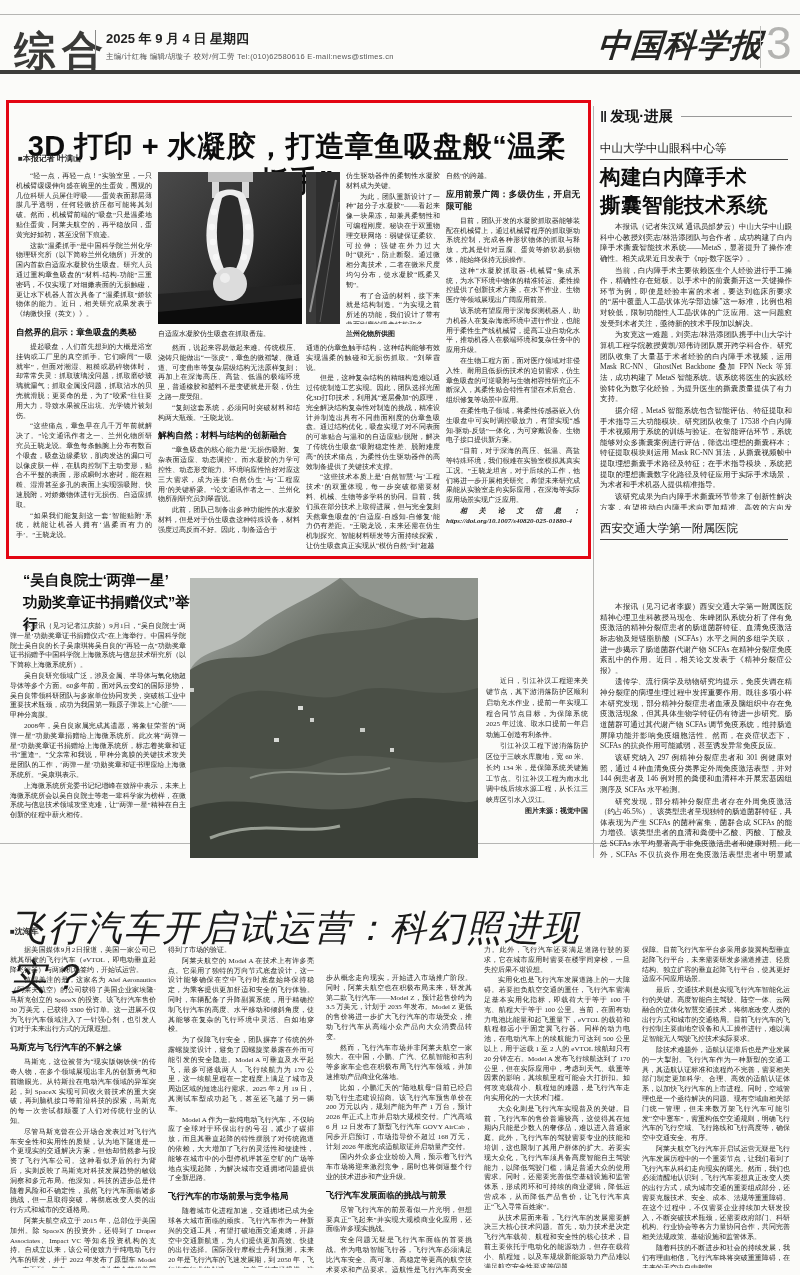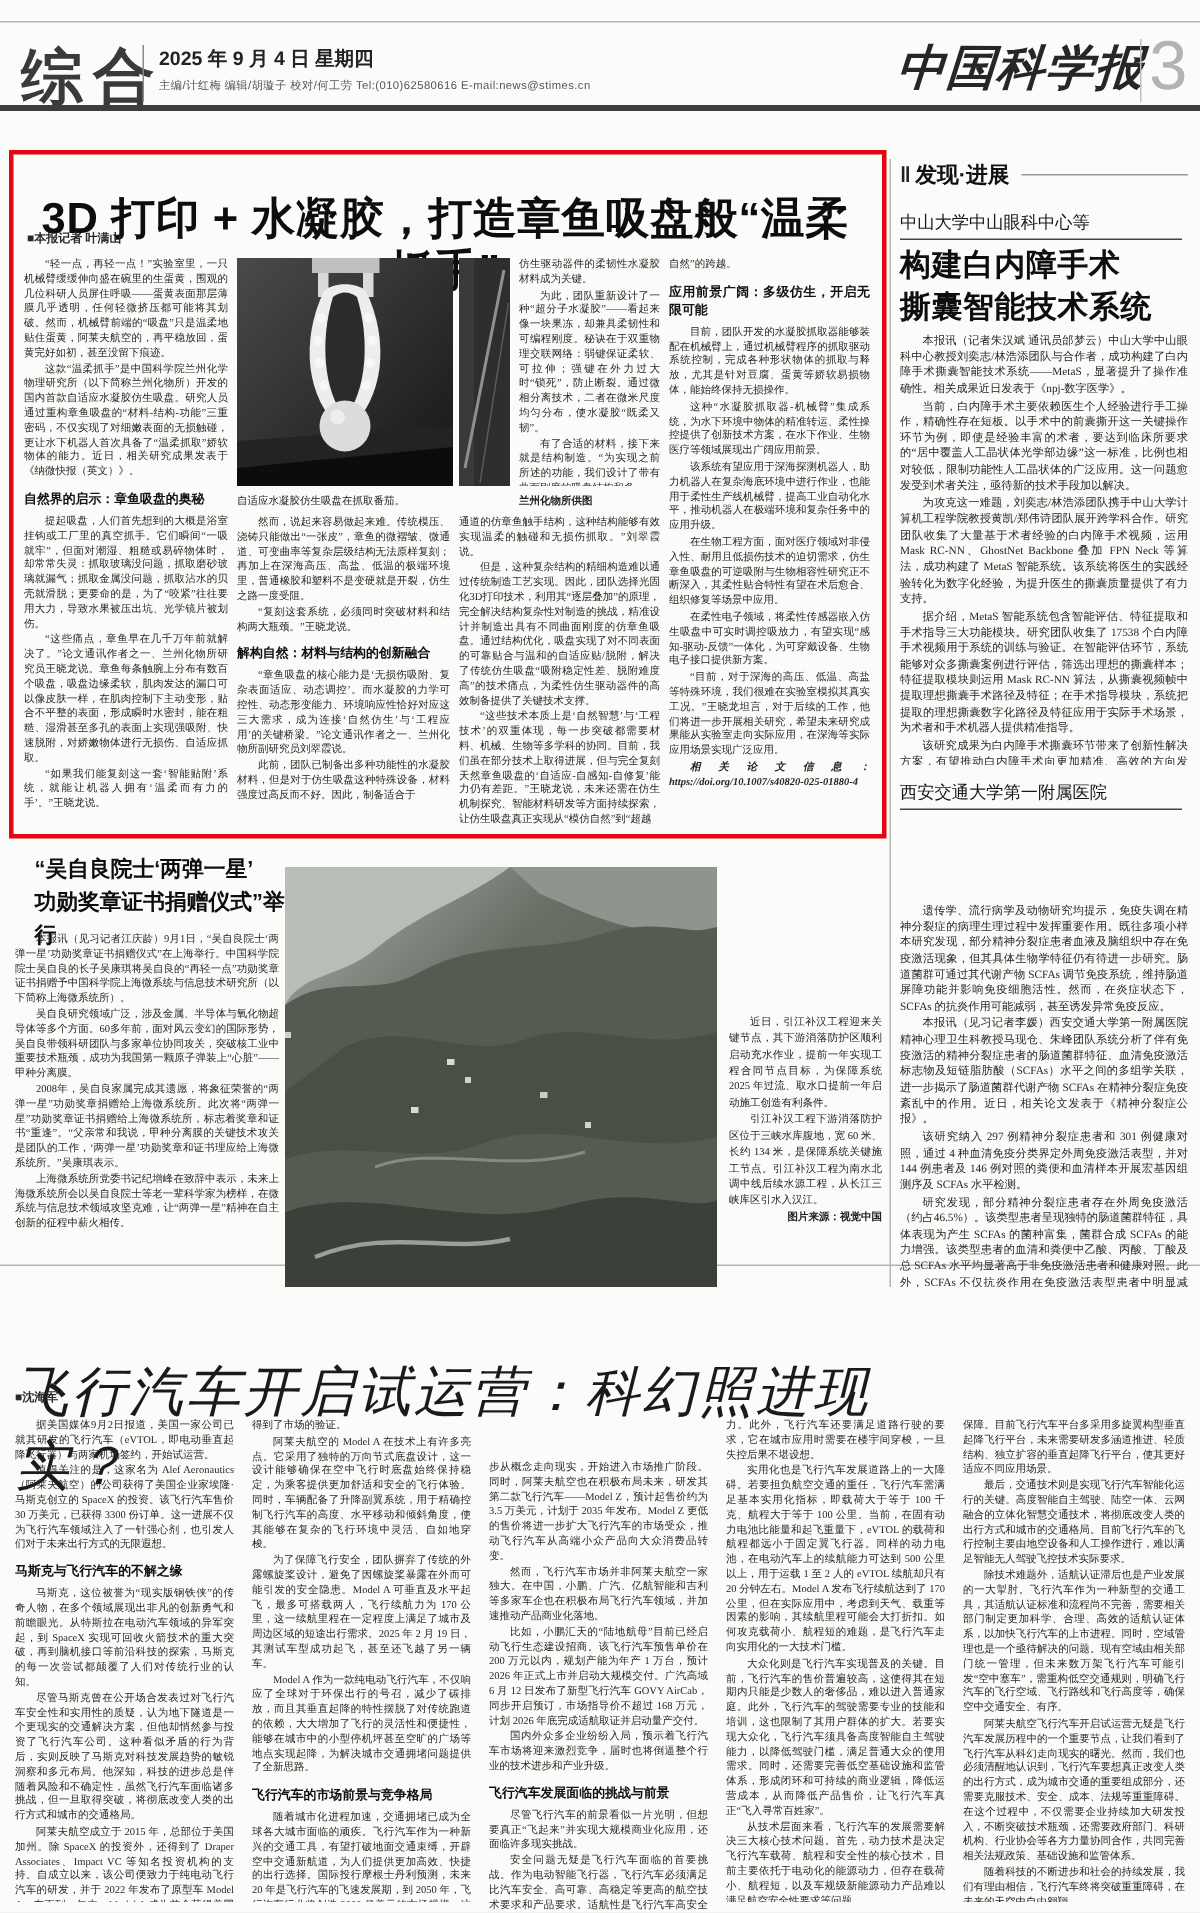--- a/index.html
+++ b/index.html
@@ -170,22 +170,22 @@
     <p>本报讯（记者朱汉斌 通讯员邰梦云）中山大学中山眼科中心教授刘奕志/林浩添团队与合作者，成功构建了白内障手术撕囊智能技术系统——MetaS，显著提升了操作准确性。相关成果近日发表于《npj-数字医学》。</p>
     <p>当前，白内障手术主要依赖医生个人经验进行手工操作，精确性存在短板。以手术中的前囊撕开这一关键操作环节为例，即使是经验丰富的术者，要达到临床所要求的“居中覆盖人工晶状体光学部边缘”这一标准，比例也相对较低，限制功能性人工晶状体的广泛应用。这一问题愈发受到术者关注，亟待新的技术手段加以解决。</p>
     <p>为攻克这一难题，刘奕志/林浩添团队携手中山大学计算机工程学院教授黄凯/郑伟诗团队展开跨学科合作。研究团队收集了大量基于术者经验的白内障手术视频，运用 Mask RC-NN、GhostNet Backbone 叠加 FPN Neck 等算法，成功构建了 MetaS 智能系统。该系统将医生的实践经验转化为数字化经验，为提升医生的撕囊质量提供了有力支持。</p>
     <p>据介绍，MetaS 智能系统包含智能评估、特征提取和手术指导三大功能模块。研究团队收集了 17538 个白内障手术视频用于系统的训练与验证。在智能评估环节，系统能够对众多撕囊案例进行评估，筛选出理想的撕囊样本；特征提取模块则运用 Mask RC-NN 算法，从撕囊视频帧中提取理想撕囊手术路径及特征；在手术指导模块，系统把提取的理想撕囊数字化路径及特征应用于实际手术场景，为术者和手术机器人提供精准指导。</p>
     <p>该研究成果为白内障手术撕囊环节带来了创新性解决方案，有望推动白内障手术向更加精准、高效的方向发展，为患者带来更好的治疗效果。</p>
 
   </div>
 
   <div class="kicker" style="left:600px;top:521px;">西安交通大学第一附属医院</div>
   <div class="body-col side-body" style="left:600px;top:602px;width:192px;height:256px;">
+    <p>本报讯（见习记者李媛）西安交通大学第一附属医院精神心理卫生科教授马现仓、朱峰团队系统分析了伴有免疫激活的精神分裂症患者的肠道菌群特征、血清免疫激活标志物及短链脂肪酸（SCFAs）水平之间的多组学关联，进一步揭示了肠道菌群代谢产物 SCFAs 在精神分裂症免疫紊乱中的作用。近日，相关论文发表于《精神分裂症公报》。</p>
     <p>遗传学、流行病学及动物研究均提示，免疫失调在精神分裂症的病理生理过程中发挥重要作用。既往多项小样本研究发现，部分精神分裂症患者血液及脑组织中存在免疫激活现象，但其具体生物学特征仍有待进一步研究。肠道菌群可通过其代谢产物 SCFAs 调节免疫系统，维持肠道屏障功能并影响免疫细胞活性。然而，在炎症状态下，SCFAs 的抗炎作用可能减弱，甚至诱发异常免疫反应。</p>
-    <p>本报讯（见习记者李媛）西安交通大学第一附属医院精神心理卫生科教授马现仓、朱峰团队系统分析了伴有免疫激活的精神分裂症患者的肠道菌群特征、血清免疫激活标志物及短链脂肪酸（SCFAs）水平之间的多组学关联，进一步揭示了肠道菌群代谢产物 SCFAs 在精神分裂症免疫紊乱中的作用。近日，相关论文发表于《精神分裂症公报》。</p>
     <p>该研究纳入 297 例精神分裂症患者和 301 例健康对照，通过 4 种血清免疫分类界定外周免疫激活表型，并对 144 例患者及 146 例对照的粪便和血清样本开展宏基因组测序及 SCFAs 水平检测。</p>
     <p>研究发现，部分精神分裂症患者存在外周免疫激活（约占46.5%）。该类型患者呈现独特的肠道菌群特征，具体表现为产生 SCFAs 的菌种富集，菌群合成 SCFAs 的能力增强。该类型患者的血清和粪便中乙酸、丙酸、丁酸及总 SCFAs 水平均显著高于非免疫激活患者和健康对照。此外，SCFAs 不仅抗炎作用在免疫激活表型患者中明显减弱，还表现出潜在的促炎细胞因子分泌能力。这一结果提示，SCFAs 免疫调节功能受损可能参与了精神分裂症患者外周免疫炎症的发生。</p>
 
   </div>
 
   <div class="medal-headline">
     <div>“吴自良院士‘两弹一星’</div>
     <div>功勋奖章证书捐赠仪式”举行</div>
   </div>
   <div class="body-col" style="left:10px;top:622px;width:176px;height:232px;">

